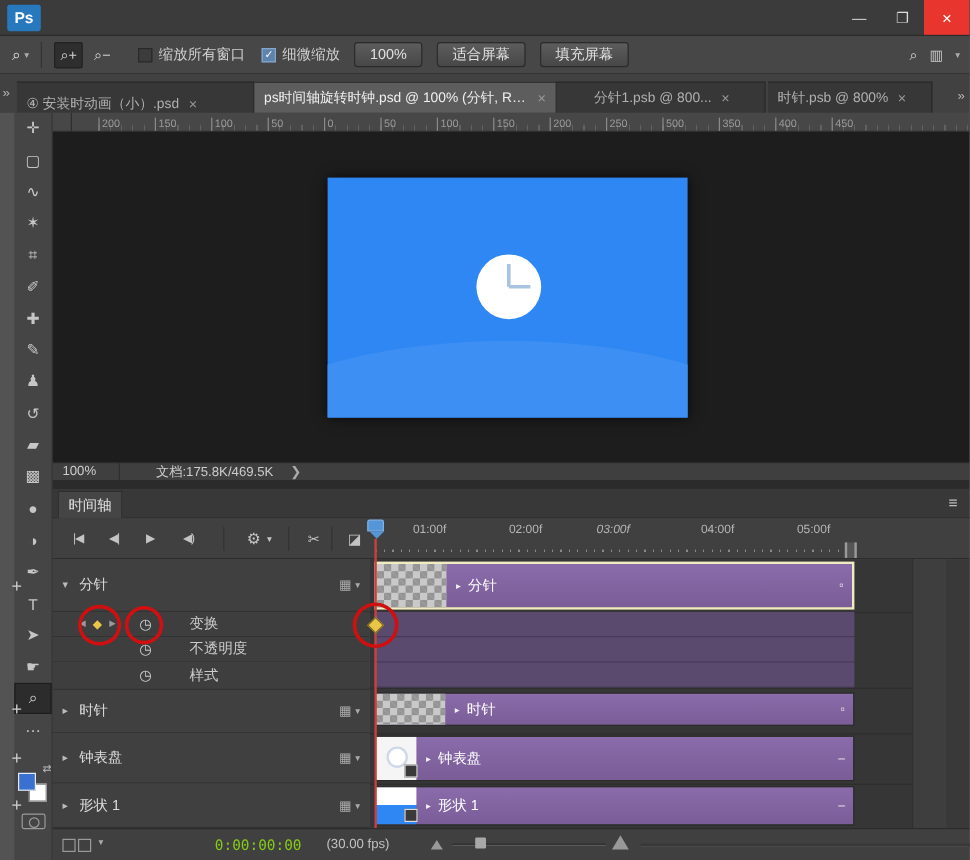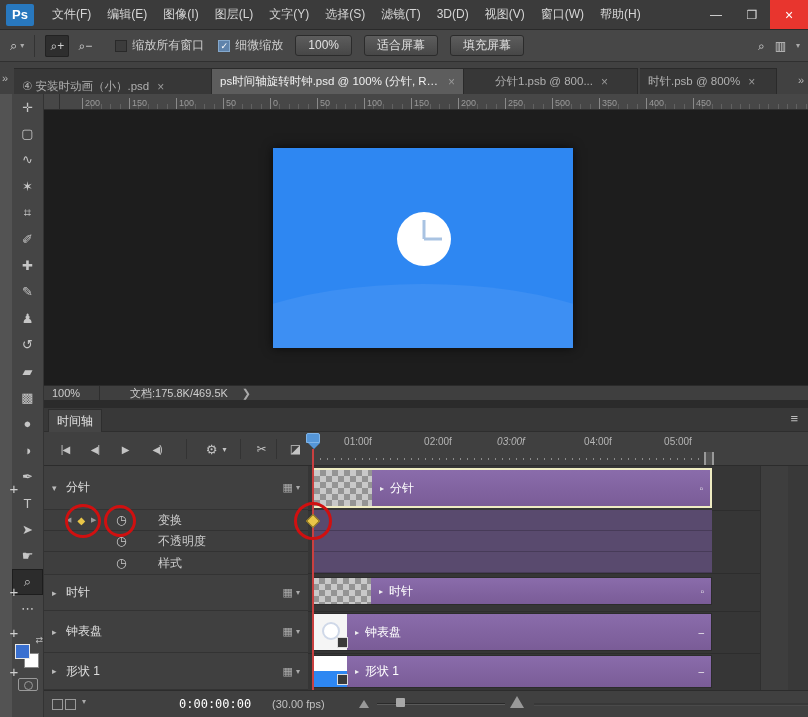--- a/index.html
+++ b/index.html
@@ -119,46 +119,33 @@
   .ph-head{position:absolute;left:0;top:0;width:14px;height:10px;background:#5596d8;border:1px solid #7fb4e8;border-radius:2px 2px 0 0;}
   .ph-head::after{content:"";position:absolute;left:1px;top:9px;border-left:6px solid transparent;border-right:6px solid transparent;border-top:6px solid #5596d8;}
   .ph-line{position:absolute;left:6px;top:16px;width:2px;height:241px;background:#c94040;}
   #track-kf{position:absolute;left:308px;top:516px;width:10px;height:10px;background:#e9c648;border:1px solid #806a1e;transform:rotate(45deg);z-index:45;}
 
   .anno-circle{position:absolute;border:3px solid #d01010;border-radius:50%;z-index:100;}
 
   #tl-bottom{position:absolute;left:44px;top:690px;width:764px;height:27px;background:#404040;border-top:1px solid #2c2c2c;}
   .mini-frame{position:absolute;top:8px;width:11px;height:11px;border:1px solid #9a9a9a;}
   .bb-caret{position:absolute;top:6px;font-size:8px;color:#aaaaaa;}
-  .bb-time{position:absolute;left:135px;top:6px;font-family:"DejaVu Sans Mono","Liberation Mono",monospace;font-size:12px;color:#ffffff;}
+  .bb-time{position:absolute;left:135px;top:6px;font-family:"DejaVu Sans Mono","Liberation Mono",monospace;font-size:12px;color:#84cc16;}
   .bb-fps{position:absolute;left:228px;top:7px;font-size:11px;color:#c0c0c0;}
   .mt-small{position:absolute;left:315px;top:9px;width:0;height:0;border-left:5px solid transparent;border-right:5px solid transparent;border-bottom:8px solid #999999;}
   .mt-large{position:absolute;left:466px;top:5px;width:0;height:0;border-left:7px solid transparent;border-right:7px solid transparent;border-bottom:12px solid #999999;}
   .bb-slider{position:absolute;left:333px;top:12px;width:128px;height:2px;background:#2a2a2a;border-bottom:1px solid #5a5a5a;}
   .bb-thumb{position:absolute;left:352px;top:7px;width:9px;height:9px;background:#a8a8a8;border-radius:1px;}
   .bb-groove{position:absolute;left:490px;top:12px;width:300px;height:3px;background:#383838;border-bottom:1px solid #4a4a4a;}
 </style>
 </head>
 <body>
 
 <div id="titlebar">
   <div class="ps-logo">Ps</div>
-  <div class="menus">
-      <span>文件(F)</span>
-      <span>编辑(E)</span>
-      <span>图像(I)</span>
-      <span>图层(L)</span>
-      <span>文字(Y)</span>
-      <span>选择(S)</span>
-      <span>滤镜(T)</span>
-      <span>3D(D)</span>
-      <span>视图(V)</span>
-      <span>窗口(W)</span>
-      <span>帮助(H)</span>
-    </div>
   <div class="winbtns">
     <span class="wb">—</span>
     <span class="wb">❐</span>
     <span class="wb close">×</span>
   </div>
 </div>
 
 <div id="optionsbar">
   <span class="ob-tool">
     <span>⌕</span>

